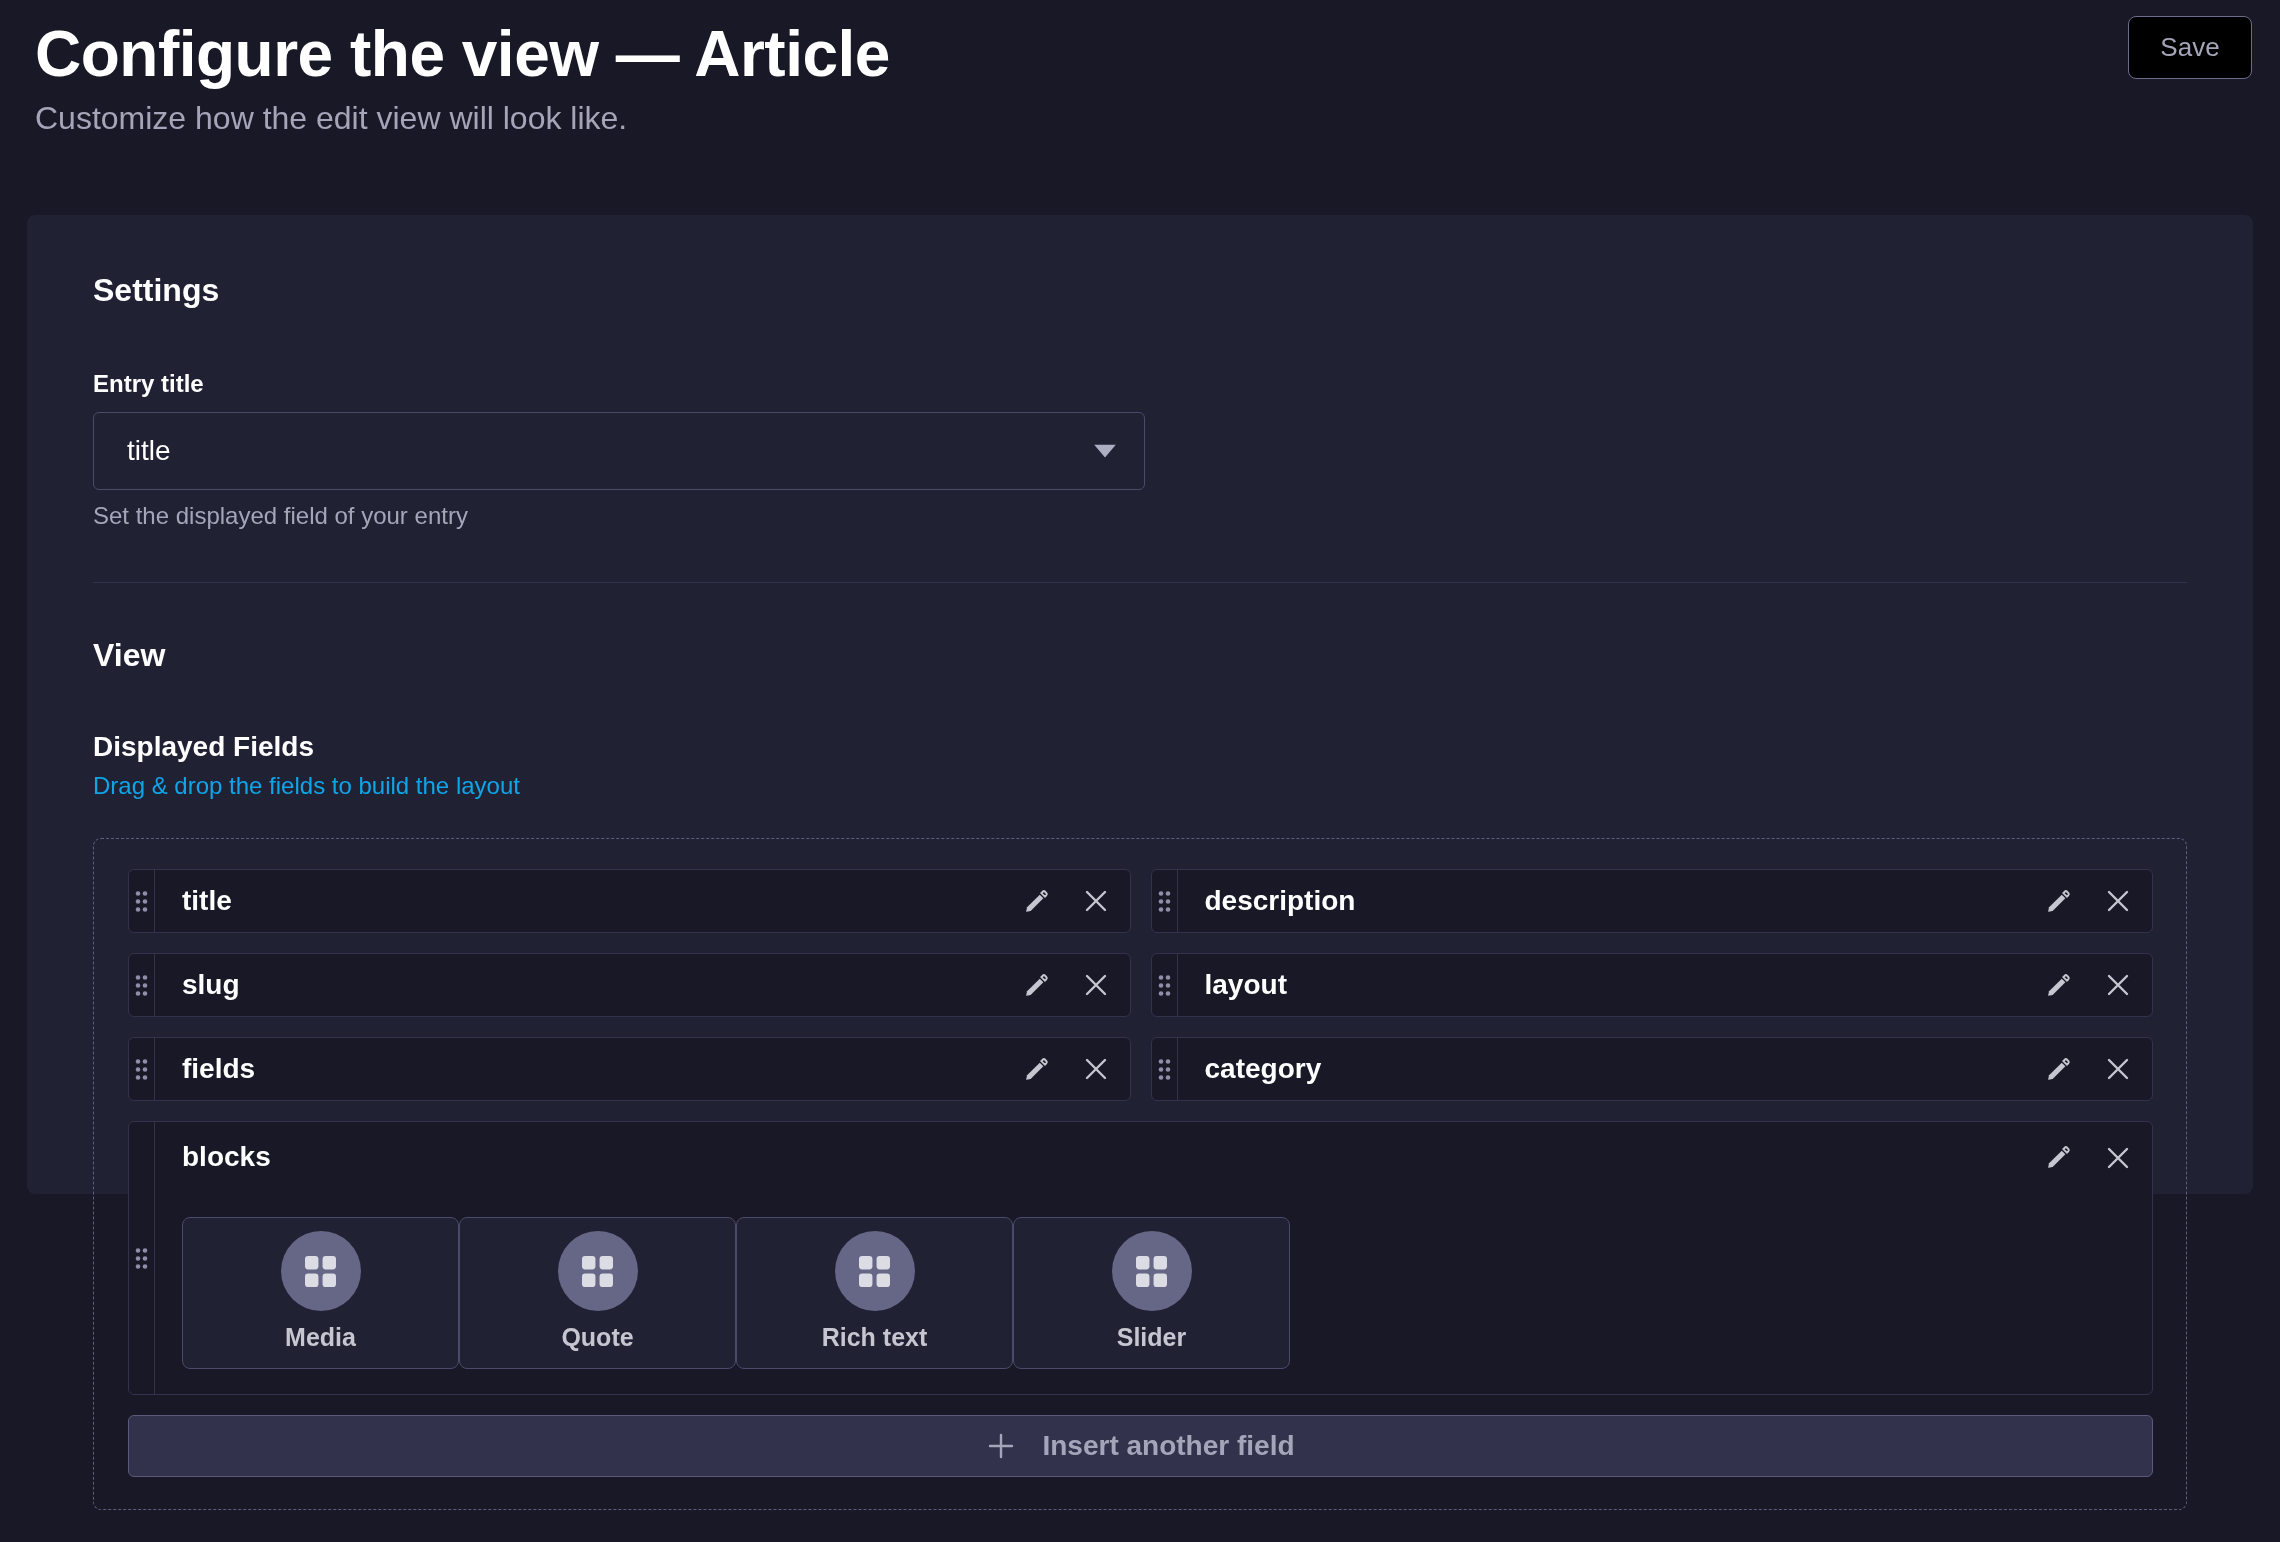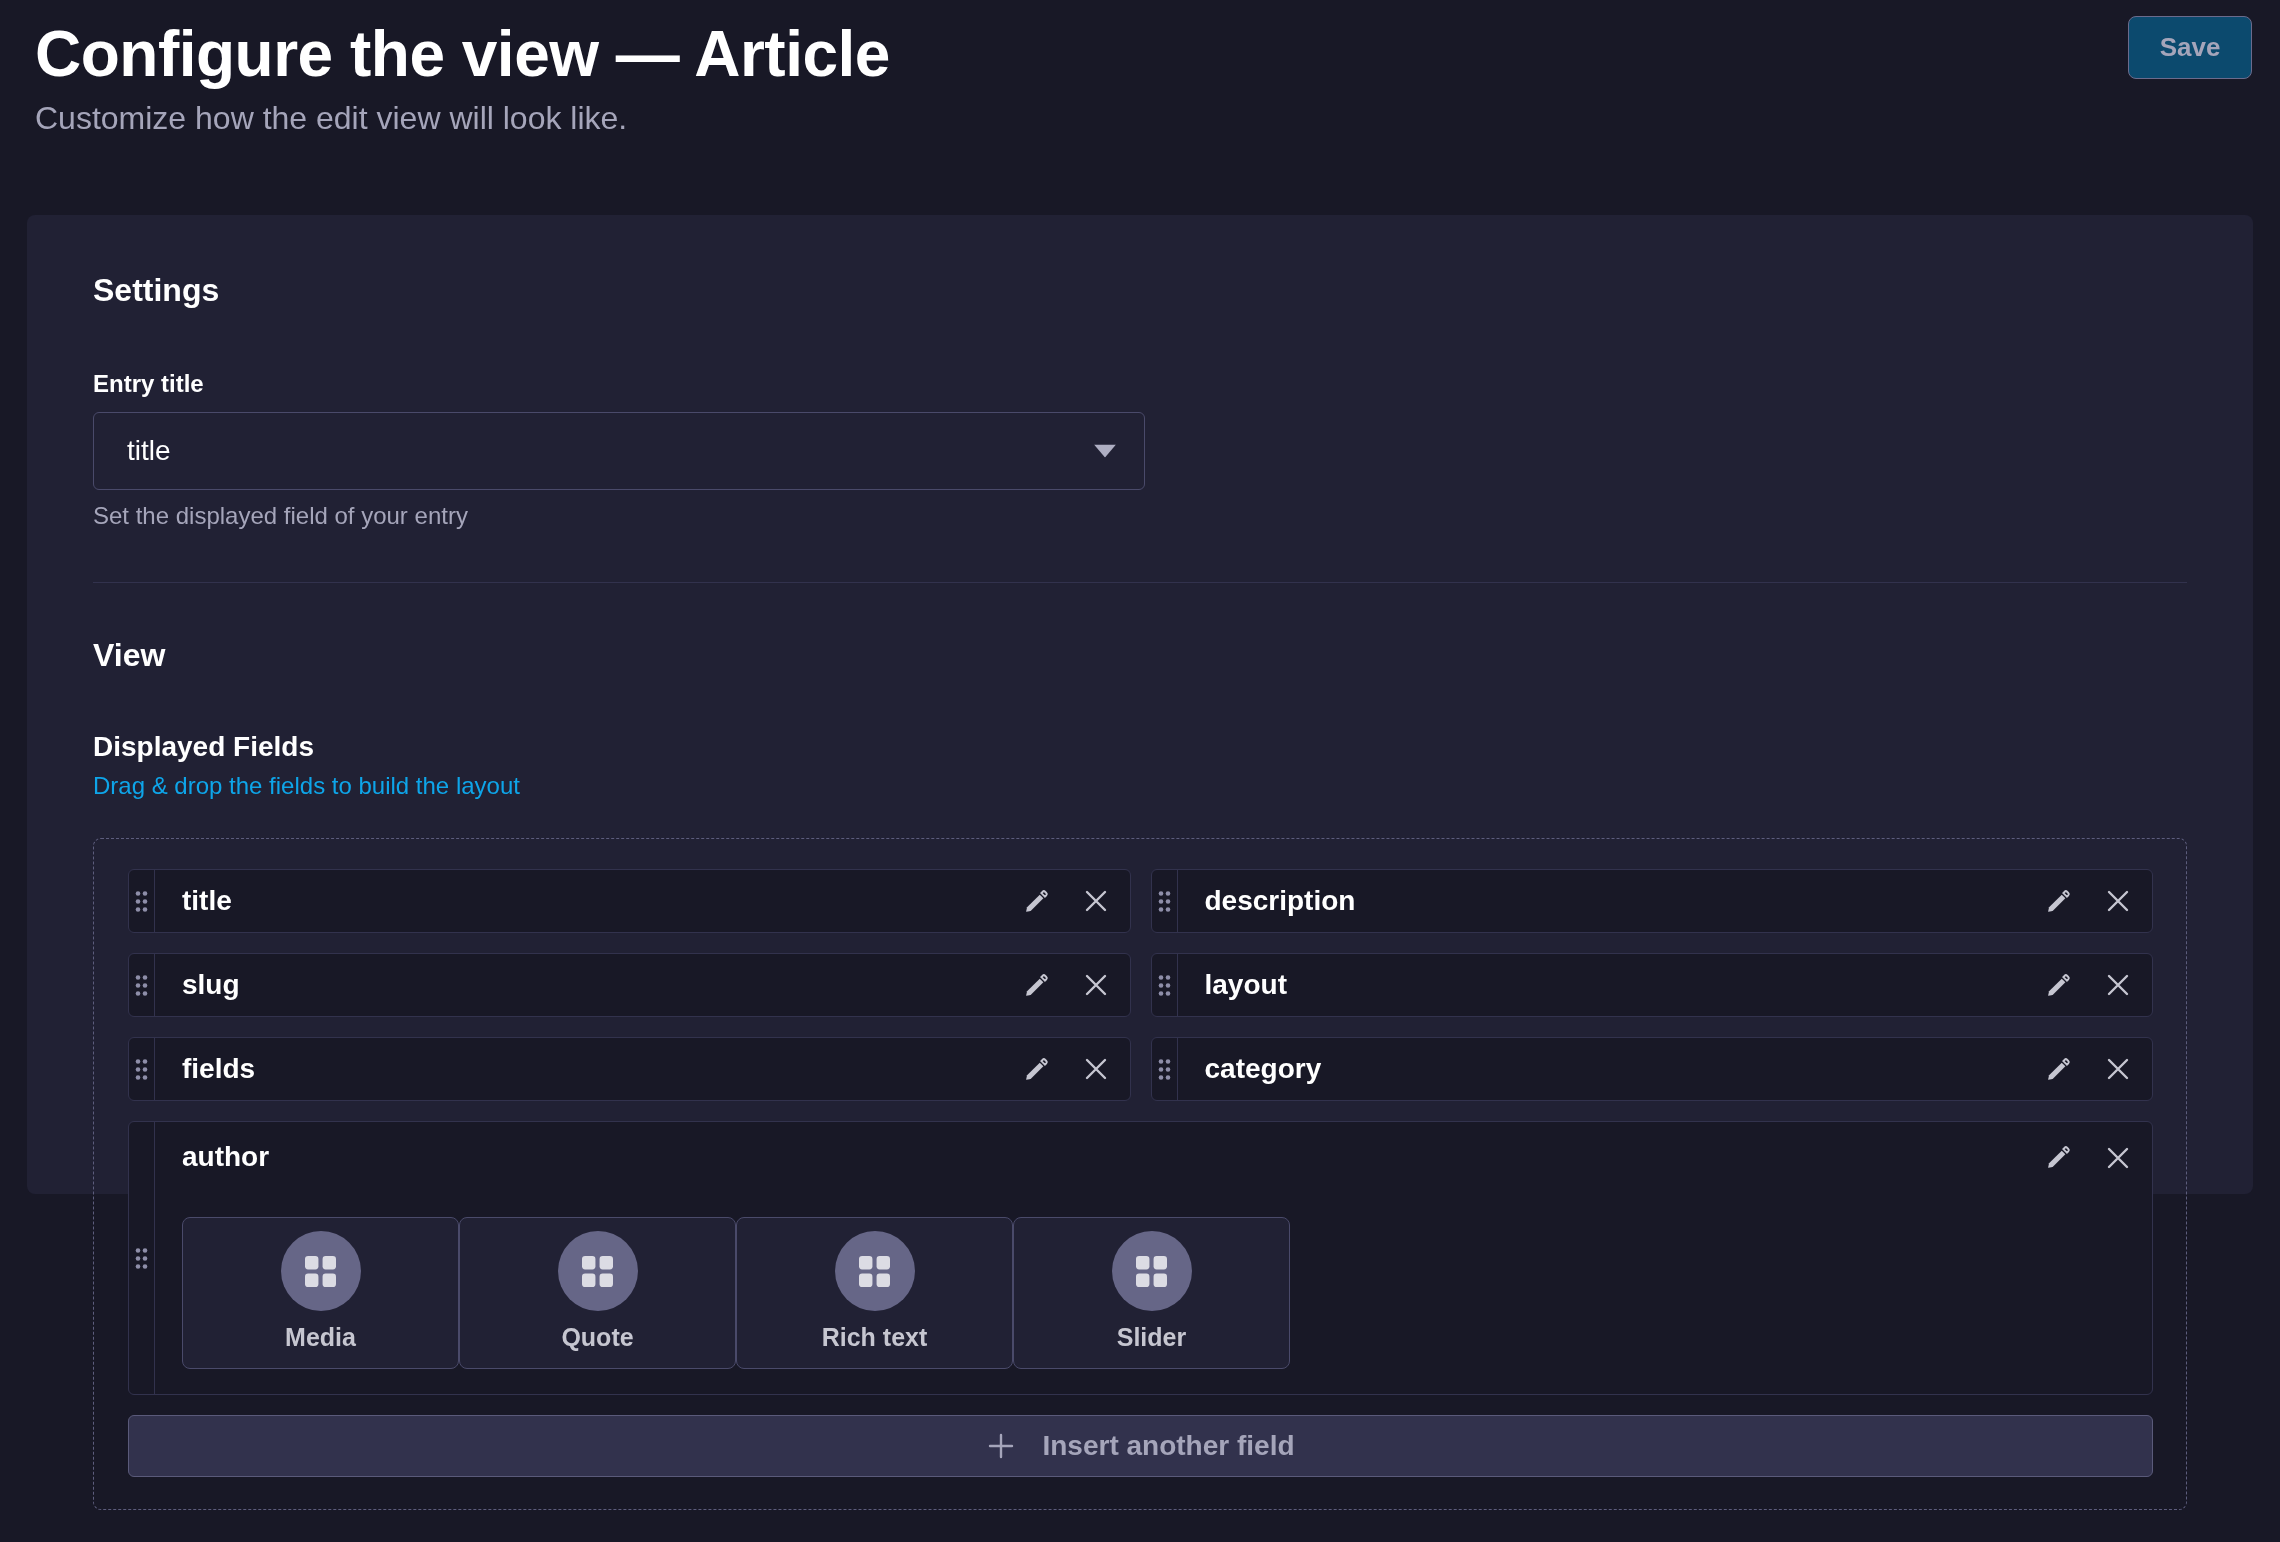--- a/index.html
+++ b/index.html
@@ -4,22 +4,22 @@
 <style>
   * { margin:0; padding:0; box-sizing:border-box; }
   html,body { width:2280px; height:1542px; background:#181826; font-family:"Liberation Sans", sans-serif; overflow:hidden; }
 
   
   .header { position:relative; padding:18px 28px 0 35px; height:197px; }
   .page-title { font-size:64px; font-weight:700; color:#ffffff; letter-spacing:-0.5px; line-height:1.15; }
   .page-subtitle { font-size:32px; font-weight:400; color:#a5a5ba; margin-top:8px; }
   .save-btn {
     position:absolute; top:16px; right:28px; width:124px; height:63px;
-    background:#0c4a6e; border:1px solid #6b6b8c; border-radius:8px;
-    color:#a5a5ba; font-size:26px; font-weight:700; font-family:inherit;
+    background:#000000; border:1px solid #6b6b8c; border-radius:8px;
+    color:#a5a5ba; font-size:26px; font-weight:400; font-family:inherit;
     display:flex; align-items:center; justify-content:center; cursor:pointer;
   }
 
   
   .card {
     position:absolute; left:27px; top:215px; width:2226px; height:979px;
     background:#212134; border-radius:8px; padding:55px 66px 50px 66px;
   }
   .section-heading { font-size:32px; font-weight:600; color:#ffffff; line-height:1.25; }
 
@@ -280,21 +280,21 @@
                 <circle cx="10" cy="3.5" r="2.3"></circle>
                 <circle cx="3" cy="11.5" r="2.3"></circle>
                 <circle cx="10" cy="11.5" r="2.3"></circle>
                 <circle cx="3" cy="19.5" r="2.3"></circle>
                 <circle cx="10" cy="19.5" r="2.3"></circle>
               </g>
             </svg>
         </div>
         <div class="blocks-content">
           <div class="blocks-head">
-            <div class="blocks-name">author</div>
+            <div class="blocks-name">blocks</div>
             <div class="blocks-actions">
               <button class="icon-btn"><svg width="27" height="27" viewBox="0 0 24 24">
                     <path d="M3.6 17.2 14.9 5.9l3.2 3.2L6.8 20.4l-3.6.8a.55.55 0 0 1-.4-.4z" fill="#c6c6d1"></path>
                     <path d="M16.3 4.5l1.2-1.2a1.5 1.5 0 0 1 2.1 0l1.1 1.1a1.5 1.5 0 0 1 0 2.1l-1.2 1.2z" fill="none" stroke="#c6c6d1" stroke-width="1.7"></path>
                   </svg></button>
               <button class="icon-btn"><svg width="24" height="24" viewBox="0 0 24 24">
                     <path d="M3 3 21 21 M21 3 3 21" stroke="#c6c6d1" stroke-width="2.4" stroke-linecap="round"></path>
                   </svg></button>
             </div>
           </div>

